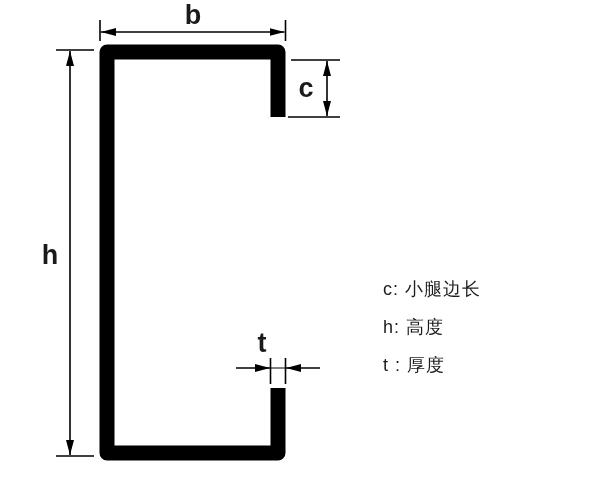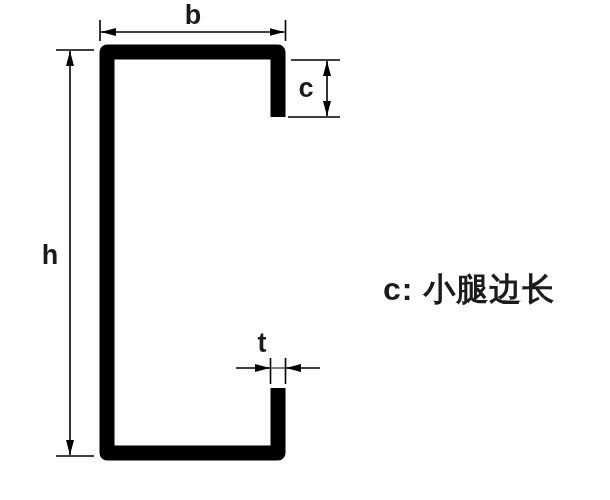--- a/index.html
+++ b/index.html
@@ -24,23 +24,23 @@
     font-family: "Liberation Sans", "DejaVu Sans", sans-serif;
     font-size: 27px;
     font-weight: 600;
     fill: #1a1a1a;
   }
   .legend {
     position: absolute;
     left: 383px;
     top: 270px;
     color: #1c1c1c;
-    font-size: 32px;
+    font-size: 18px;
     line-height: 38px;
-    font-weight: 700;
+    font-weight: 400;
     white-space: nowrap;
     letter-spacing: 1px;
   }
   .legend-row {
     height: 38px;
   }
 </style>
 </head>
 <body>
 
@@ -81,15 +81,17 @@
       <line x1="285.5" y1="358" x2="285.5" y2="384"></line>
       <line x1="236" y1="368" x2="270" y2="368" marker-end="url(#arrow)"></line>
       <line x1="320" y1="368" x2="286" y2="368" marker-end="url(#arrow)"></line>
       <line x1="270.5" y1="368" x2="285.5" y2="368" stroke-width="1"></line>
     </g>
     <text x="262" y="352" text-anchor="middle" class="dim-letter">t</text>
   </svg>
 
   <div class="legend">
     <div class="legend-row">c: 小腿边长</div>
+    <div class="legend-row">h: 高度</div>
+    <div class="legend-row">t : 厚度</div>
   </div>
 
 </div>
 
 </body></html>

